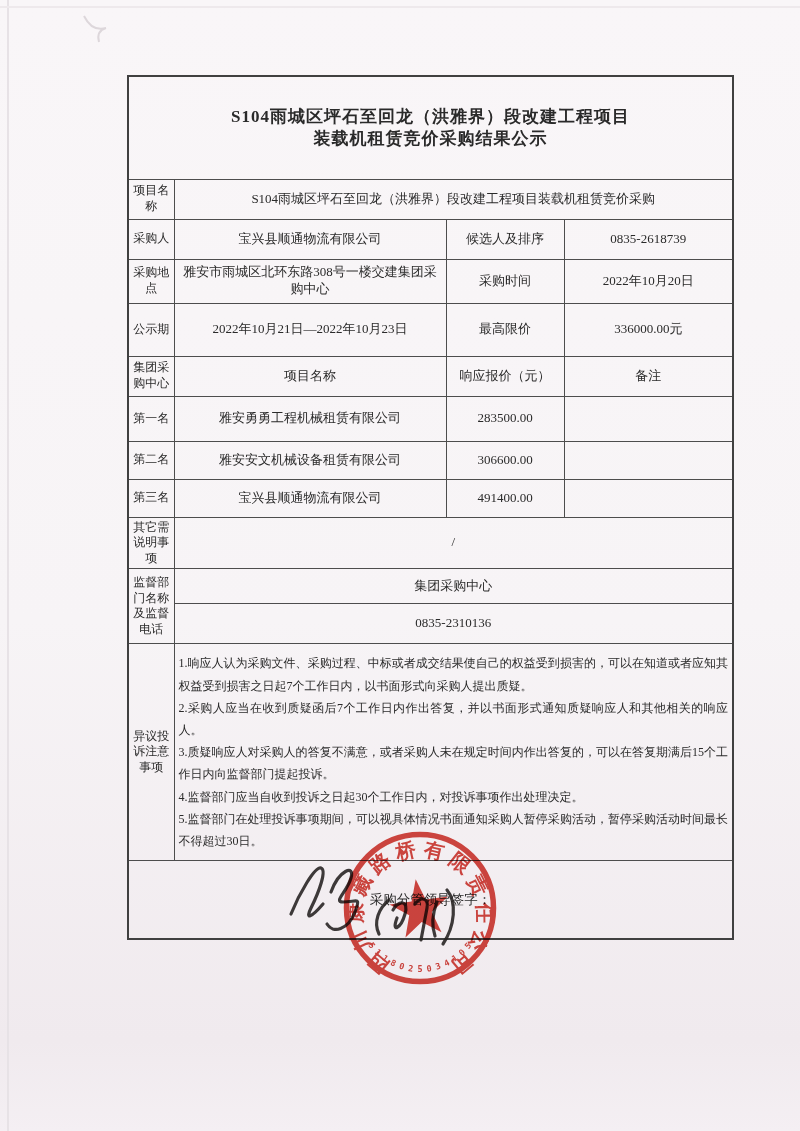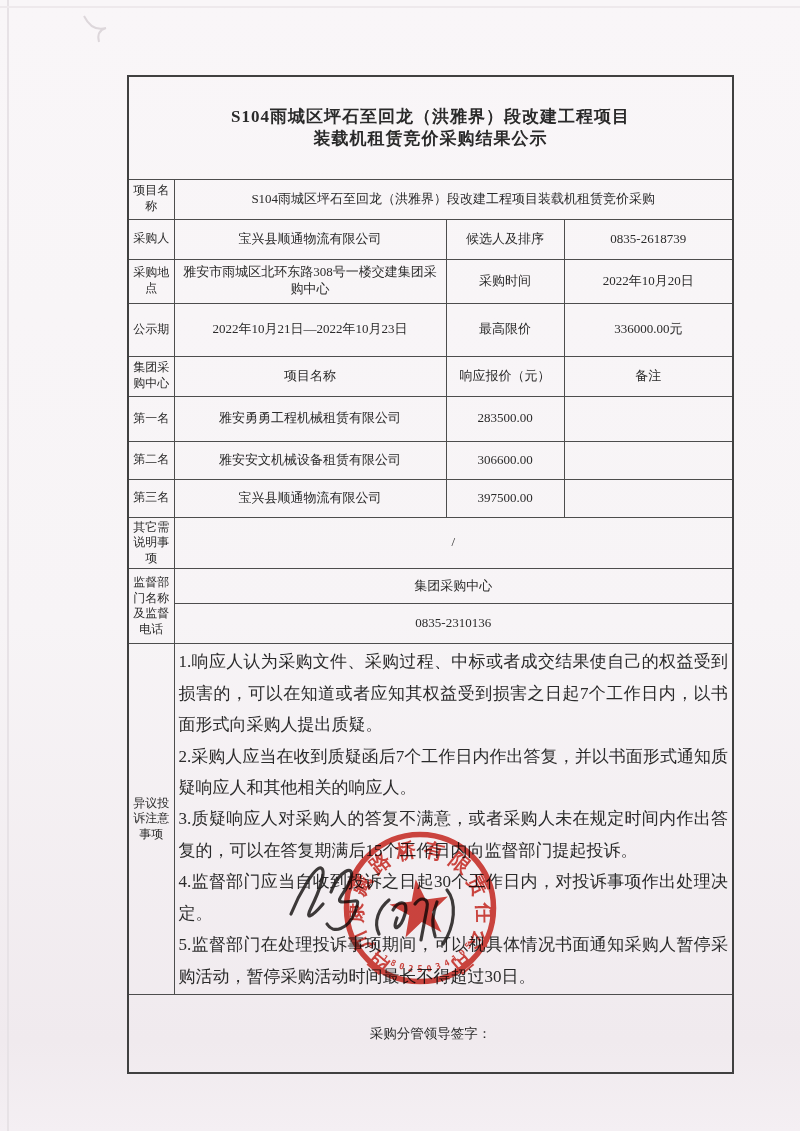--- a/index.html
+++ b/index.html
@@ -37,21 +37,21 @@
     line-height:1.3;
     overflow:hidden;
   }
   table.doc { border:2px solid #404040; }
 
   td.label { font-size:12px; line-height:1.35; padding:2px 3px; }
   td.left  { text-align:left; padding-left:8px;margin-top:36px; }
 
   .title-cell { font-weight:bold; font-size:17px; letter-spacing:1px; line-height:1.9; }
 
-  .notice-cell { text-align:left; padding:8px 10px 8px 8px; font-size:17px; }
+  .notice-cell { text-align:left; padding:8px 10px 8px 8px; font-size:12px; }
   .notice-item { line-height:1.85; text-align:justify; }
 
   .sig-cell { text-align:left; padding-left:10px; font-size:13.5px; }
 
   
   tr.h-title th, tr.h-title td { height:103px; }
   tr.h40 td{height:40px} tr.h44 td{height:44px} tr.h53 td{height:53px}
   tr.h45 td{height:45px} tr.h38 td{height:38px} tr.h49 td{height:49px}
   tr.h35 td{height:35px} tr.h217 td{height:217px} tr.h78 td{height:78px}
 
@@ -133,21 +133,21 @@
     </tr>
     <tr class="h38">
       <td class="label">第二名</td>
       <td>雅安安文机械设备租赁有限公司</td>
       <td>306600.00</td>
       <td></td>
     </tr>
     <tr class="h38">
       <td class="label">第三名</td>
       <td>宝兴县顺通物流有限公司</td>
-      <td>397500.00</td>
+      <td>491400.00</td>
       <td></td>
     </tr>
 
     <tr class="h49">
       <td class="label">其它需说明事项</td>
       <td colspan="3">/</td>
     </tr>
 
     <tr class="h35">
       <td rowspan="2" class="label">监督部门名称及监督电话</td>

